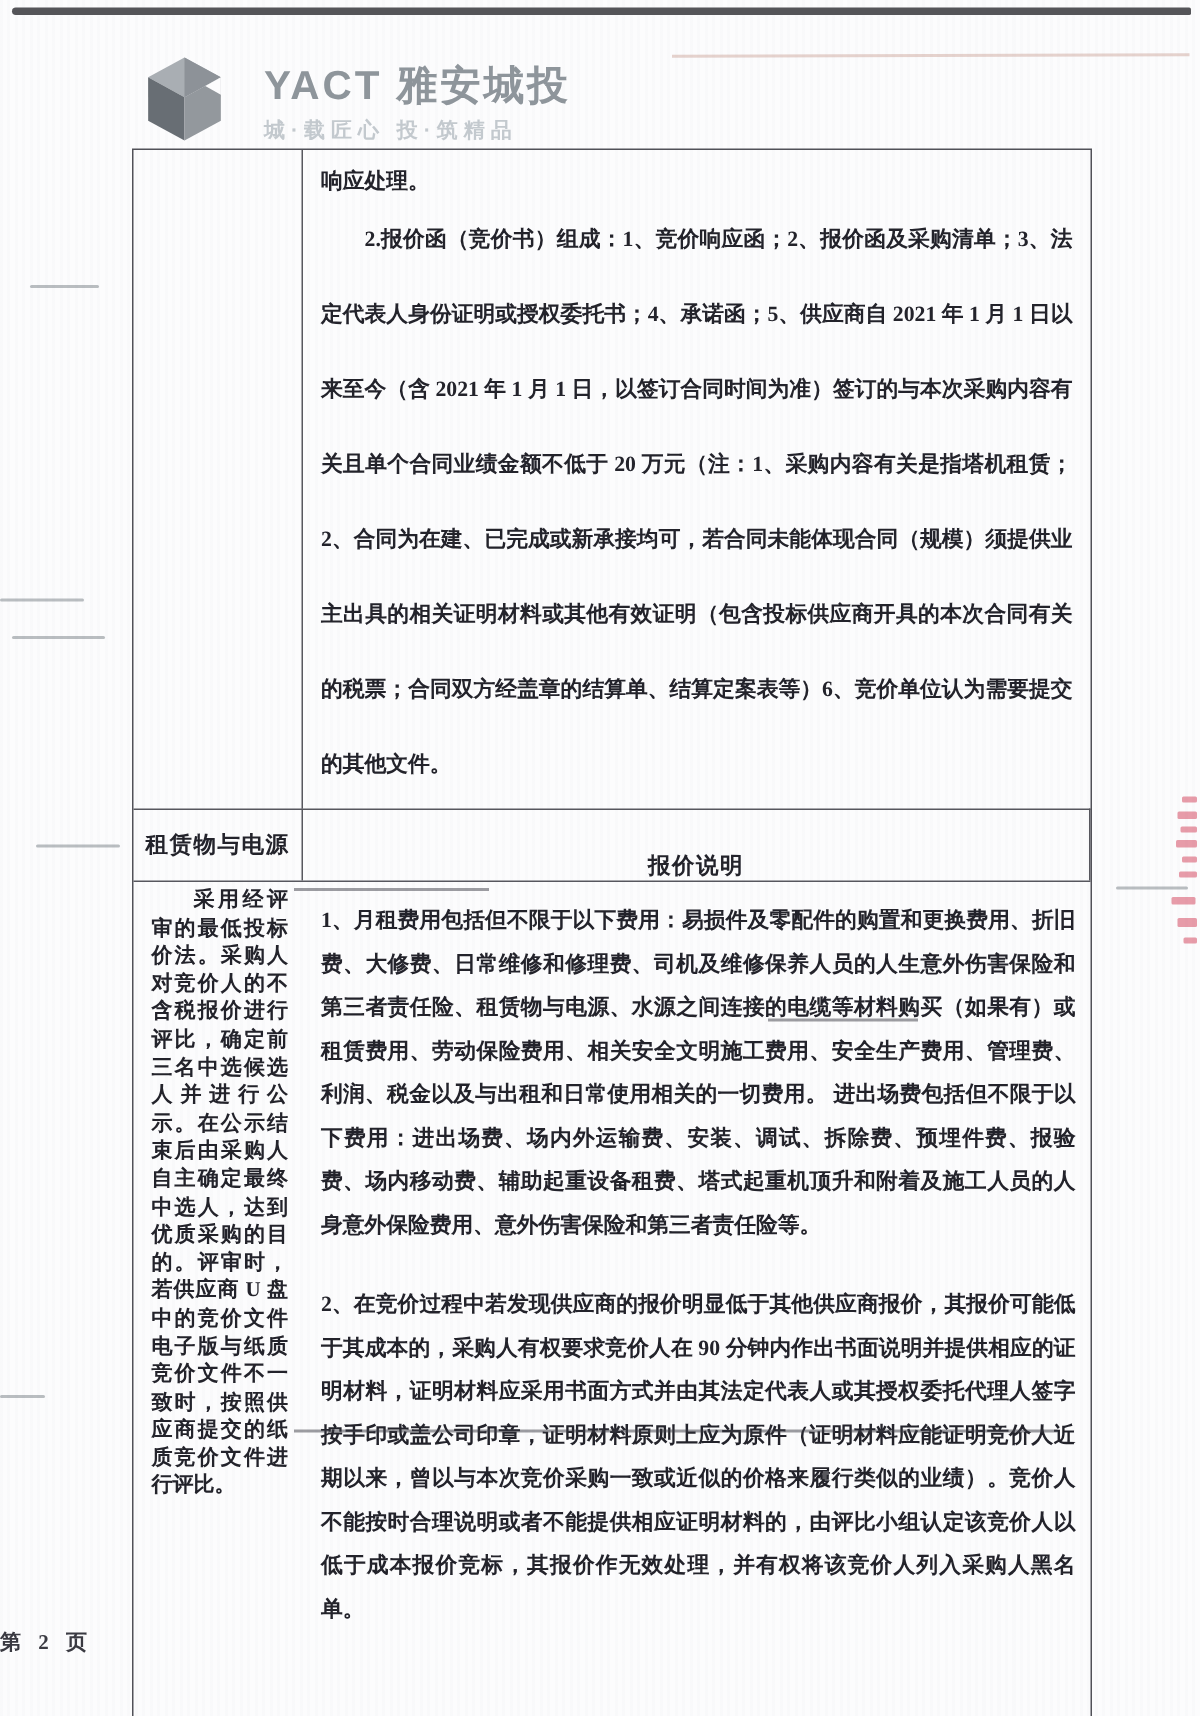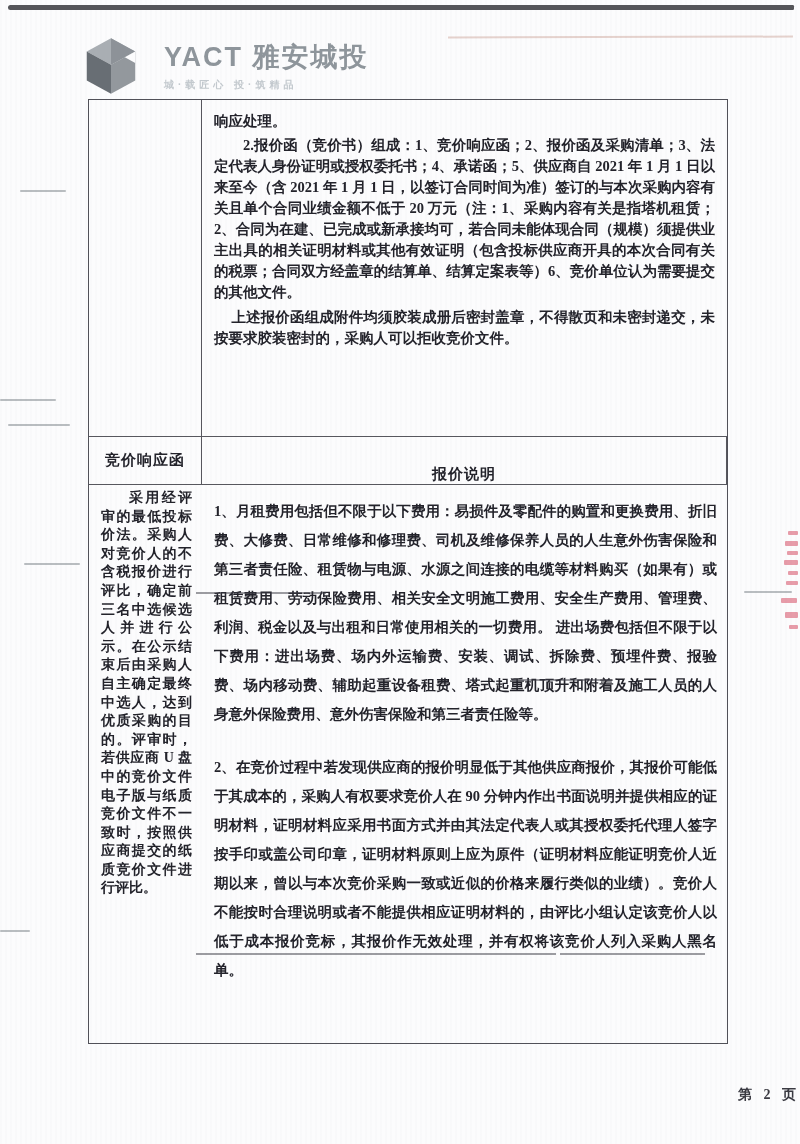--- a/index.html
+++ b/index.html
@@ -20,62 +20,62 @@
     background:#47474b;border-radius:4px 2px 2px 4px;opacity:.92;
   }
   .scan-top-red{
     position:absolute;top:36px;left:448px;width:345px;height:2px;
     background:rgba(176,112,96,0.30);transform:rotate(-0.15deg);
   }
   .dash{position:absolute;height:2px;background:rgba(130,136,142,0.55);border-radius:1px;}
   .redmark{position:absolute;background:rgba(214,77,100,0.55);border-radius:1px;}
 
   
-  .logo{position:absolute;left:82px;top:36px;display:flex;align-items:flex-start;}
+  .logo{position:absolute;left:94px;top:36px;display:flex;align-items:flex-start;}
   .logo .cube{width:58px;height:60px;display:block;}
   .logo-text{margin-left:24px;padding-top:6px;font-family:"Liberation Sans","DejaVu Sans",sans-serif;}
   .logo-title{font-size:27px;font-weight:bold;color:#8e959b;letter-spacing:2px;line-height:30px;}
-  .logo-tagline{margin-top:6px;font-size:10px;color:#c3c9ce;letter-spacing:4px;font-weight:bold;}
+  .logo-tagline{margin-top:6px;font-size:14px;color:#c3c9ce;letter-spacing:4px;font-weight:bold;}
 
   
   .doc-table{
     position:absolute;left:88px;top:99px;width:638px;
     display:grid;grid-template-columns:113px 1fr;
     border:1.6px solid #515158;
     color:#23232b;
   }
   .cell{box-sizing:border-box;}
   .lbl{
     border-right:1.2px solid #57575e;
     display:flex;justify-content:center;
     font-weight:bold;font-size:15px;letter-spacing:1px;
     text-align:center;
   }
   .bt{border-top:1.2px solid #57575e;}
   .r1c{min-height:336px;padding:7px 12px 4px 12px;}
-  .r1c p{margin:0;font-size:14.5px;line-height:21px;text-align:justify;font-weight:600;}
+  .r1c p{margin:0;font-size:14.5px;line-height:50px;text-align:justify;font-weight:600;}
   .r1c p.first{line-height:28px;}
   .r1c p.note{line-height:20.5px;font-weight:bold;margin-top:4px;text-indent:1.2em;}
   .indent2{text-indent:2em;}
 
   .lbl-mid{align-items:center;}
   .r2c{min-height:73px;padding:4px 10px 3px 12px;}
   .r2c p{margin:0;font-size:14px;line-height:18.6px;text-align:justify;font-weight:600;text-indent:2em;}
 
   .lbl-top{align-items:flex-start;padding-top:28px;}
   .r3c{min-height:559px;padding:12px 10px 8px 12px;}
   .r3c p{margin:0;font-size:14.5px;line-height:29px;text-align:justify;font-weight:700;}
   .r3c p + p{margin-top:24px;}
 
   
   .uline{position:absolute;height:1.5px;background:rgba(60,60,70,0.5);}
 
   .footer{
     position:absolute;left:0;top:1086px;width:800px;
-    text-align:right;font-size:14px;color:#3a3a42;letter-spacing:4px;font-weight:600;
+    text-align:left;font-size:14px;color:#3a3a42;letter-spacing:4px;font-weight:600;
   }
 </style>
 </head>
 <body>
 
 <div class="page">
 
   <div class="scan-top"></div>
   <div class="scan-top-red"></div>
 
@@ -92,25 +92,24 @@
       <div class="logo-tagline">城·载匠心  投·筑精品</div>
     </div>
   </header>
 
   <div class="doc-table">
 
     <div class="cell lbl"></div>
     <div class="cell r1c">
       <p class="first">响应处理。</p>
       <p class="indent2">2.报价函（竞价书）组成：1、竞价响应函；2、报价函及采购清单；3、法定代表人身份证明或授权委托书；4、承诺函；5、供应商自 2021 年 1 月 1 日以来至今（含 2021 年 1 月 1 日，以签订合同时间为准）签订的与本次采购内容有关且单个合同业绩金额不低于 20 万元（注：1、采购内容有关是指塔机租赁；2、合同为在建、已完成或新承接均可，若合同未能体现合同（规模）须提供业主出具的相关证明材料或其他有效证明（包含投标供应商开具的本次合同有关的税票；合同双方经盖章的结算单、结算定案表等）6、竞价单位认为需要提交的其他文件。</p>
-      <p class="note">上述报价函组成附件均须胶装成册后密封盖章，不得散页和未密封递交，未按要求胶装密封的，采购人可以拒收竞价文件。</p>
     </div>
 
     <div class="cell lbl lbl-mid bt">
-      <span>竞价响应函</span>
+      <span>租赁物与电源</span>
     </div>
     <div class="cell lbl lbl-top bt">
       <span>报价说明</span>
     </div>
 
     <div class="cell r2c bt">
       <p>采用经评审的最低投标价法。采购人对竞价人的不含税报价进行评比，确定前三名中选候选人并进行公示。在公示结束后由采购人自主确定最终中选人，达到优质采购的目的。评审时，若供应商 U 盘中的竞价文件电子版与纸质竞价文件不一致时，按照供应商提交的纸质竞价文件进行评比。</p>
     </div>
     <div class="cell r3c bt">
       <p>1、月租费用包括但不限于以下费用：易损件及零配件的购置和更换费用、折旧费、大修费、日常维修和修理费、司机及维修保养人员的人生意外伤害保险和第三者责任险、租赁物与电源、水源之间连接的电缆等材料购买（如果有）或租赁费用、劳动保险费用、相关安全文明施工费用、安全生产费用、管理费、利润、税金以及与出租和日常使用相关的一切费用。 进出场费包括但不限于以下费用：进出场费、场内外运输费、安装、调试、拆除费、预埋件费、报验费、场内移动费、辅助起重设备租费、塔式起重机顶升和附着及施工人员的人身意外保险费用、意外伤害保险和第三者责任险等。</p>

